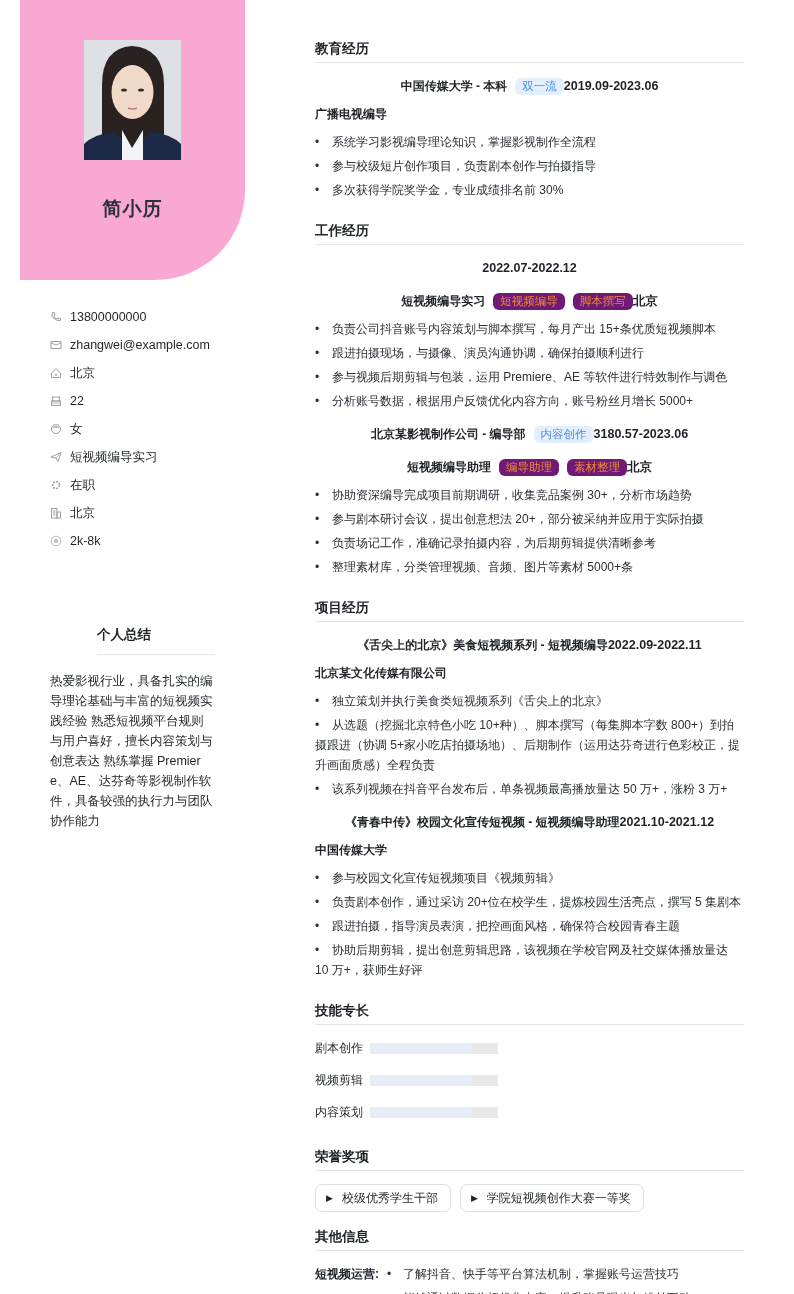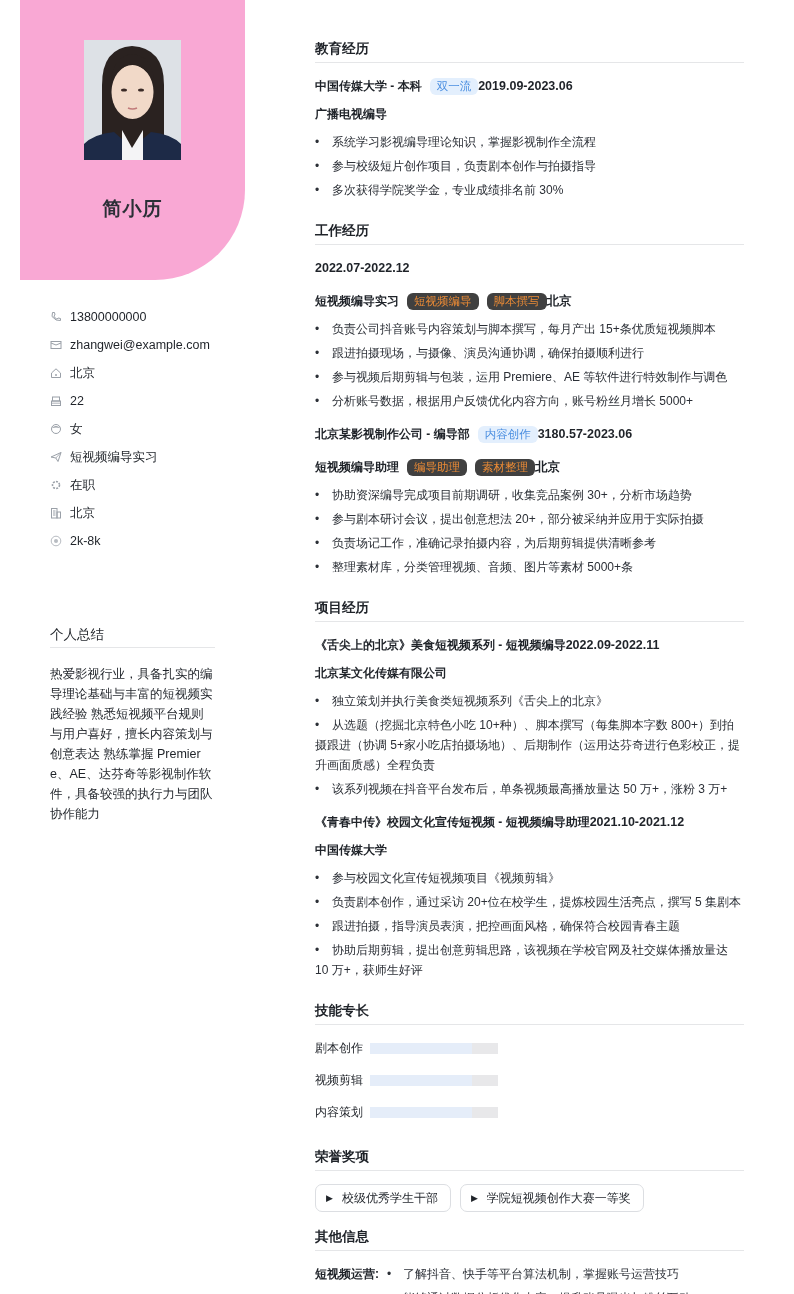--- a/index.html
+++ b/index.html
@@ -19,40 +19,40 @@
   .name {
     position: absolute; left: 0; top: 196px; width: 225px; text-align: center;
     font-size: 19px; font-weight: bold; color: #2b2f36; letter-spacing: 1px;
   }
   .contact-list { position: absolute; left: 50px; top: 303px; width: 190px; }
   .contact-item { height: 28px; display: flex; align-items: center; font-size: 12.5px; color: #1f2329; }
   .contact-item .ic { width: 12px; height: 12px; margin-right: 8px; display: inline-flex; align-items: center; justify-content: center; color: #9aa0a8; }
   .contact-item .ic svg { width: 12px; height: 12px; }
 
   .summary { position: absolute; left: 50px; top: 626px; width: 165px; }
-  .summary-title { font-size: 13.5px; font-weight: normal; padding-bottom: 3px; border-bottom: 1px solid #e5e6e8; }
+  .summary-title { font-size: 13.5px; font-weight: bold; padding-bottom: 10px; border-bottom: 1px solid #e5e6e8; margin-left: 47px; }
   .summary-text { margin-top: 16px; font-size: 12.5px; line-height: 20px; color: #1f2329; word-break: break-all; }
 
   
   .main { position: absolute; left: 315px; top: 40px; width: 429px; }
   .section { margin-bottom: 14px; }
   .section-title {
     font-size: 13.5px; font-weight: bold; color: #1f2329;
     padding-bottom: 4px; border-bottom: 1px solid #e5e6e8; margin-bottom: 13px;
   }
-  .row { display: flex; align-items: center; justify-content: flex-start; height: 20px; margin-bottom: 8px; margin-top: 13px; }
+  .row { display: flex; align-items: center; justify-content: center; height: 20px; margin-bottom: 8px; margin-top: 13px; }
   .row-left { display: flex; align-items: center; }
   .row-title { font-size: 12px; font-weight: bold; color: #1f2329; }
   .row-right { font-size: 12.5px; font-weight: bold; color: #1f2329; }
   .tag {
     display: inline-block; font-size: 11.5px; padding: 1px 7px; margin-left: 8px;
     border-radius: 6px; line-height: 15px;
   }
   .tag.blue { background: #e3effd; color: #4a8ee0; }
-  .tag.orange { background: #404040; color: #ec8b35; }
+  .tag.orange { background: #701a75; color: #ec8b35; }
   .sub { font-size: 12px; font-weight: bold; color: #1f2329; height: 20px; line-height: 20px; margin-bottom: 8px; }
   ul.bullets { list-style: none; margin-bottom: 10px; }
   ul.bullets li {
     position: relative; font-size: 12px; color: #2b2f36; line-height: 20px;
     margin-bottom: 4px; padding-left: 17px; text-indent: 0;
   }
   ul.bullets li::before {
     content: "•"; position: absolute; left: 0; top: 0; color: #2b2f36; font-size: 12px;
   }
   ul.bullets li.wrap { padding-left: 0; text-indent: 0; }

